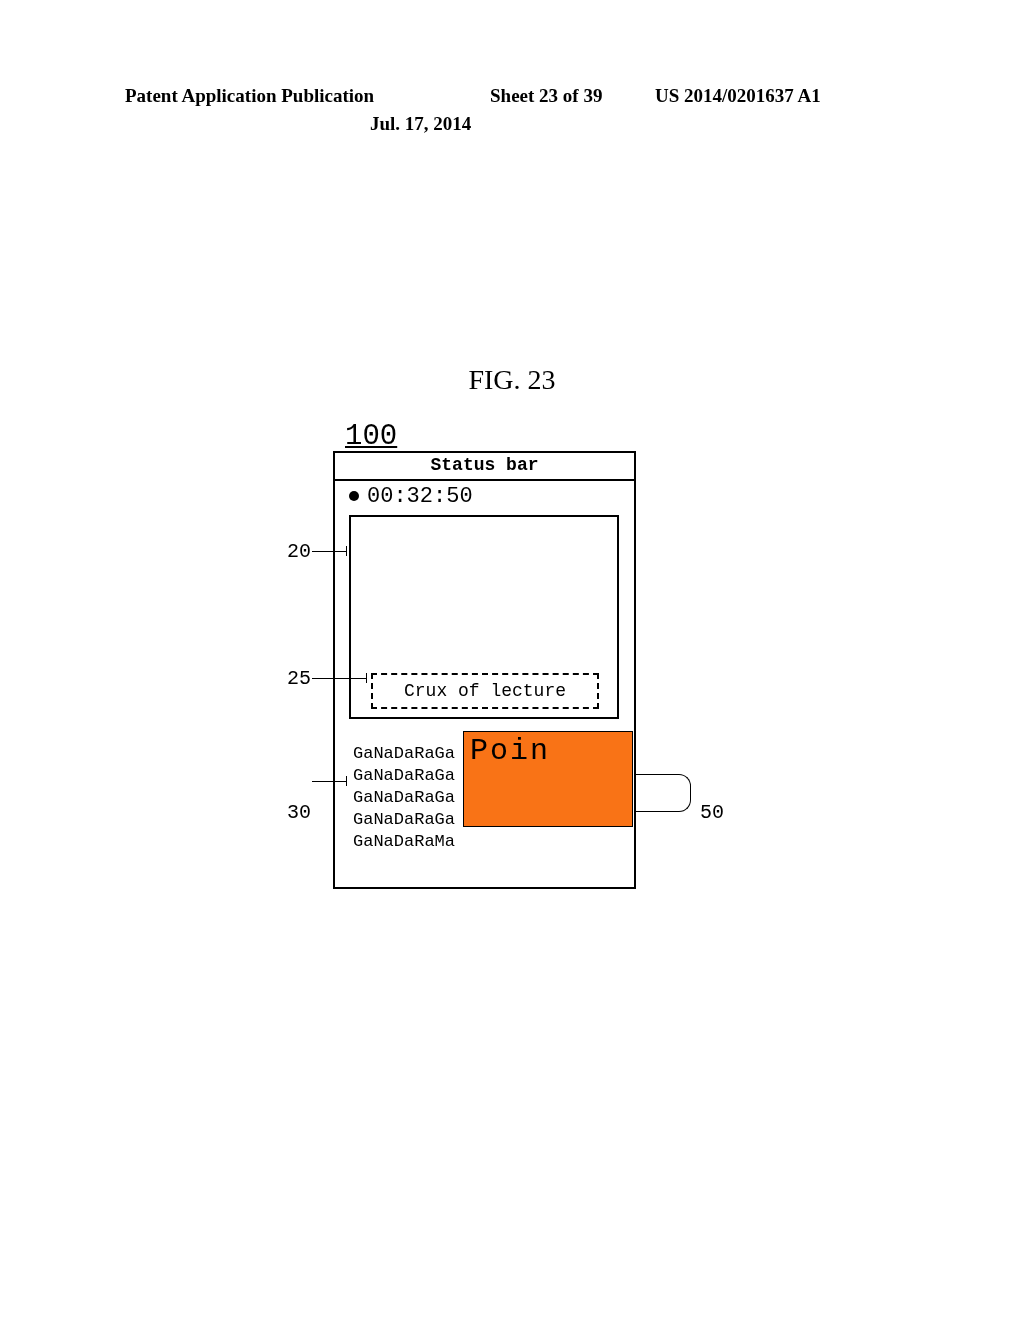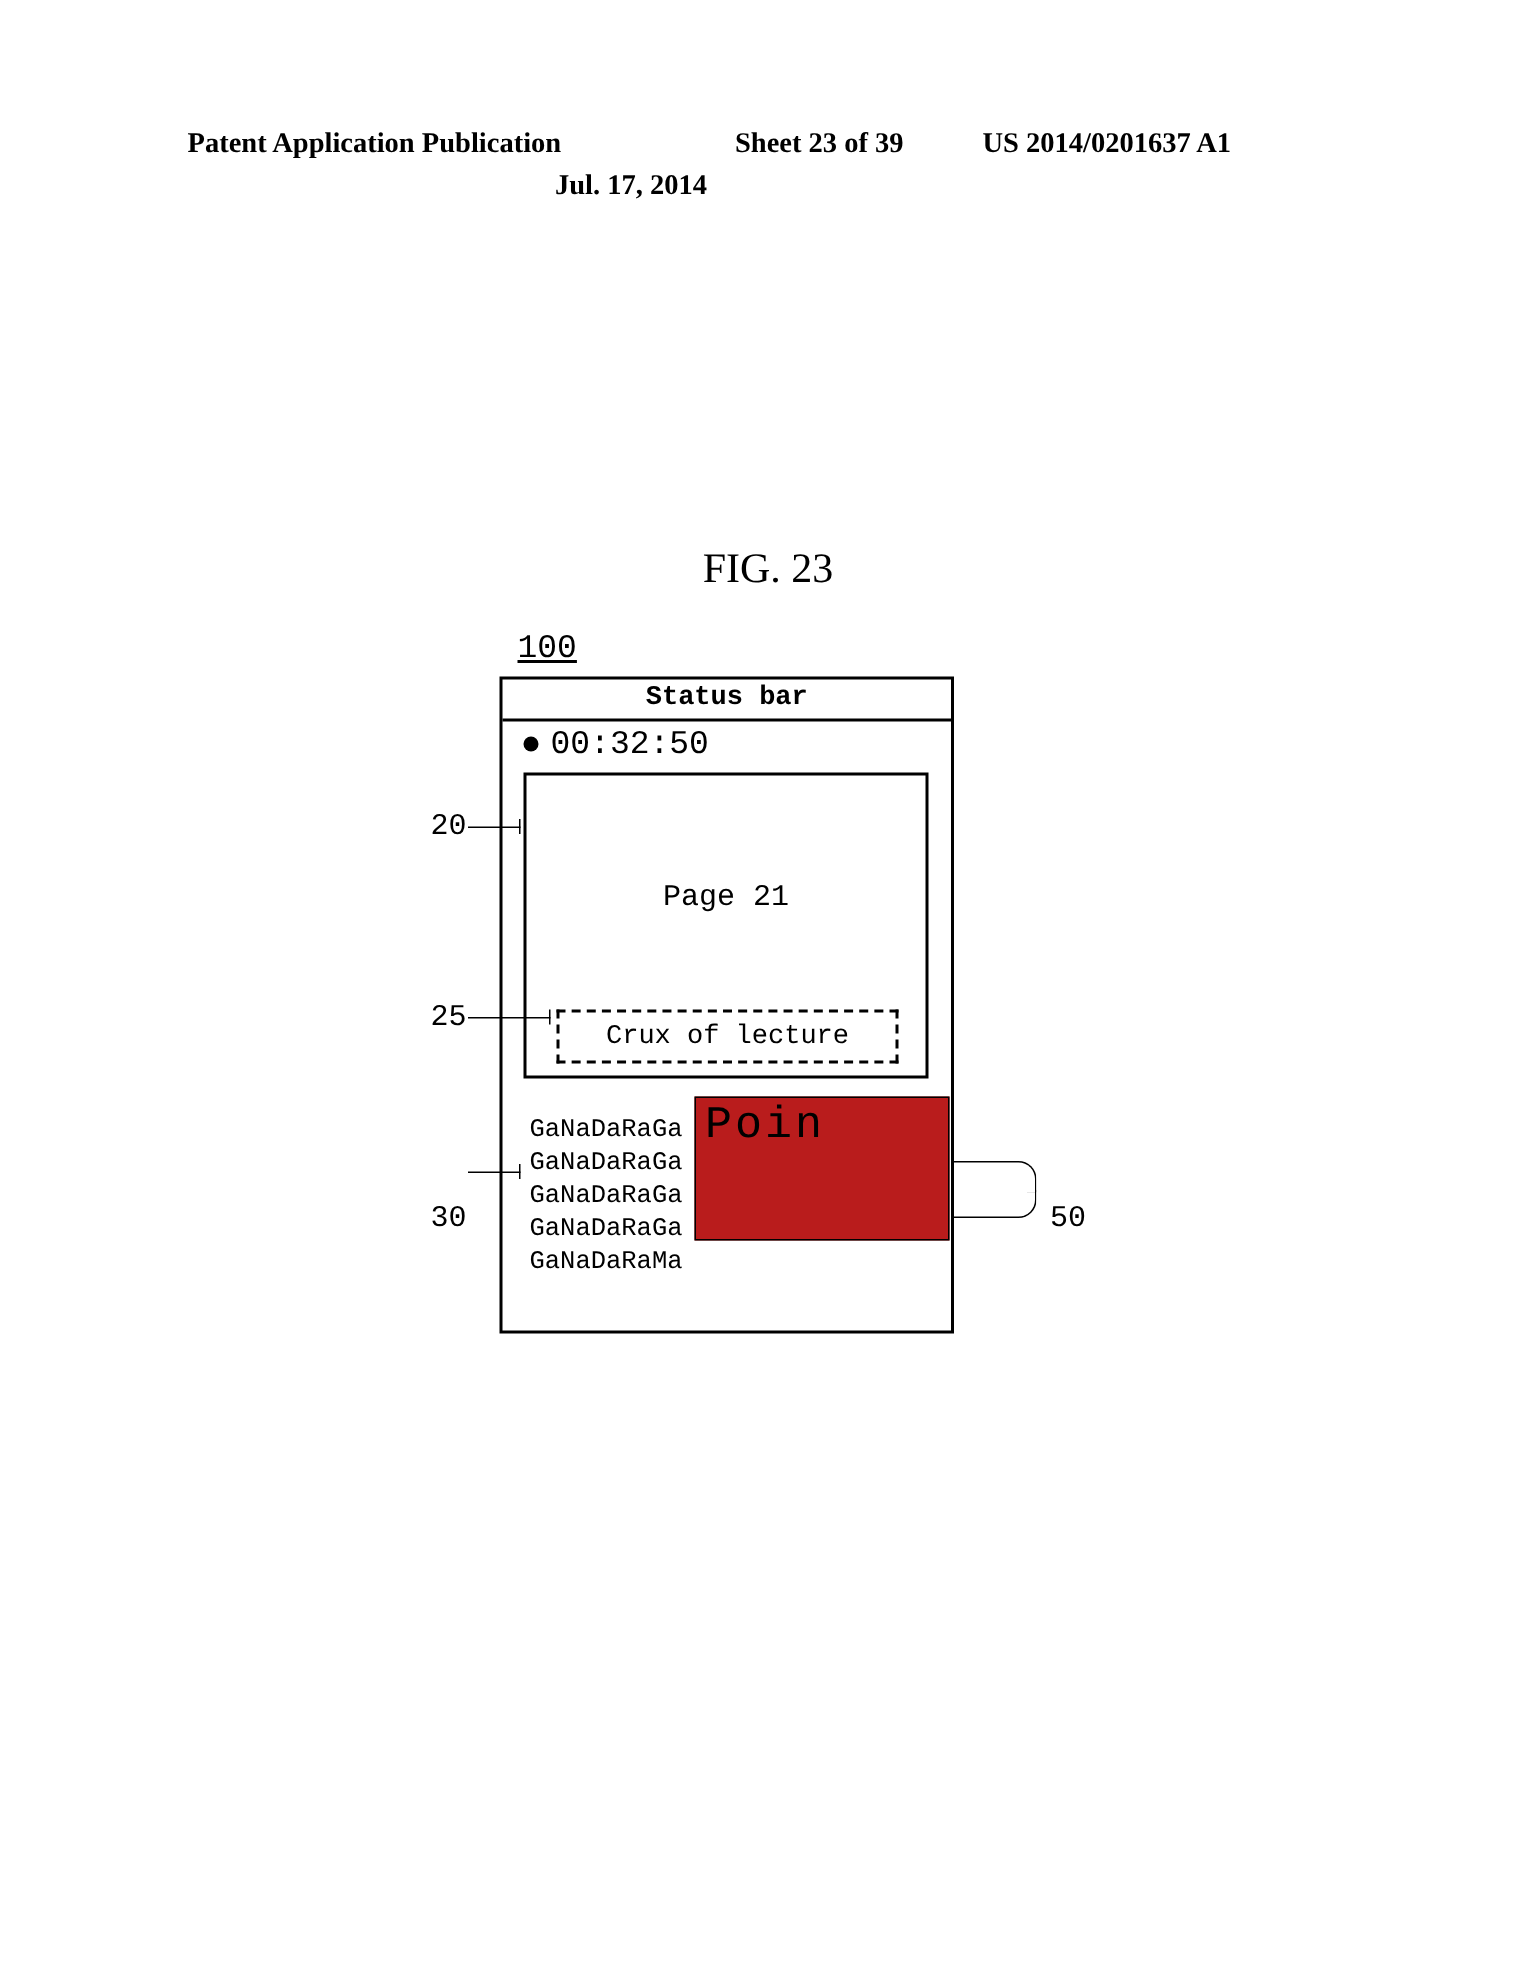--- a/index.html
+++ b/index.html
@@ -30,21 +30,21 @@
     left: 0;
     right: 0;
     text-align: center;
     font-size: 28px;
   }
 
   .ref-100 {
     position: absolute;
     top: 420px;
     left: 345px;
-    font-size: 22px;
+    font-size: 29px;
     text-decoration: underline;
     font-family: "Courier New", monospace;
   }
 
   .device {
     position: absolute;
     top: 451px;
     left: 333px;
     width: 303px;
     height: 438px;
@@ -116,21 +116,21 @@
     line-height: 22px;
   }
 
   .popup {
     position: absolute;
     top: 278px;
     left: 128px;
     width: 170px;
     height: 96px;
     border: 1px solid #000;
-    background: #b91c1c;
+    background: #f97316;
     box-sizing: border-box;
     font-size: 30px;
     padding: 2px 6px;
     letter-spacing: 2px;
     font-family: "Courier New", monospace;
   }
 
   .lead {
     position: absolute;
     background: #000;
@@ -187,21 +187,20 @@
 <div class="ref-100">100</div>
 
 <div class="device">
   <div class="status-bar">Status bar</div>
   <div class="timer-row">
     <span class="rec-dot"></span>
     <span>00:32:50</span>
   </div>
 
   <div class="page-box">
-    <div class="page-label">Page 21</div>
     <div class="crux-box">Crux of lecture</div>
   </div>
 
   <div class="notes">
     <div>GaNaDaRaGa</div>
     <div>GaNaDaRaGa</div>
     <div>GaNaDaRaGa</div>
     <div>GaNaDaRaGa</div>
     <div>GaNaDaRaMa</div>
   </div>

